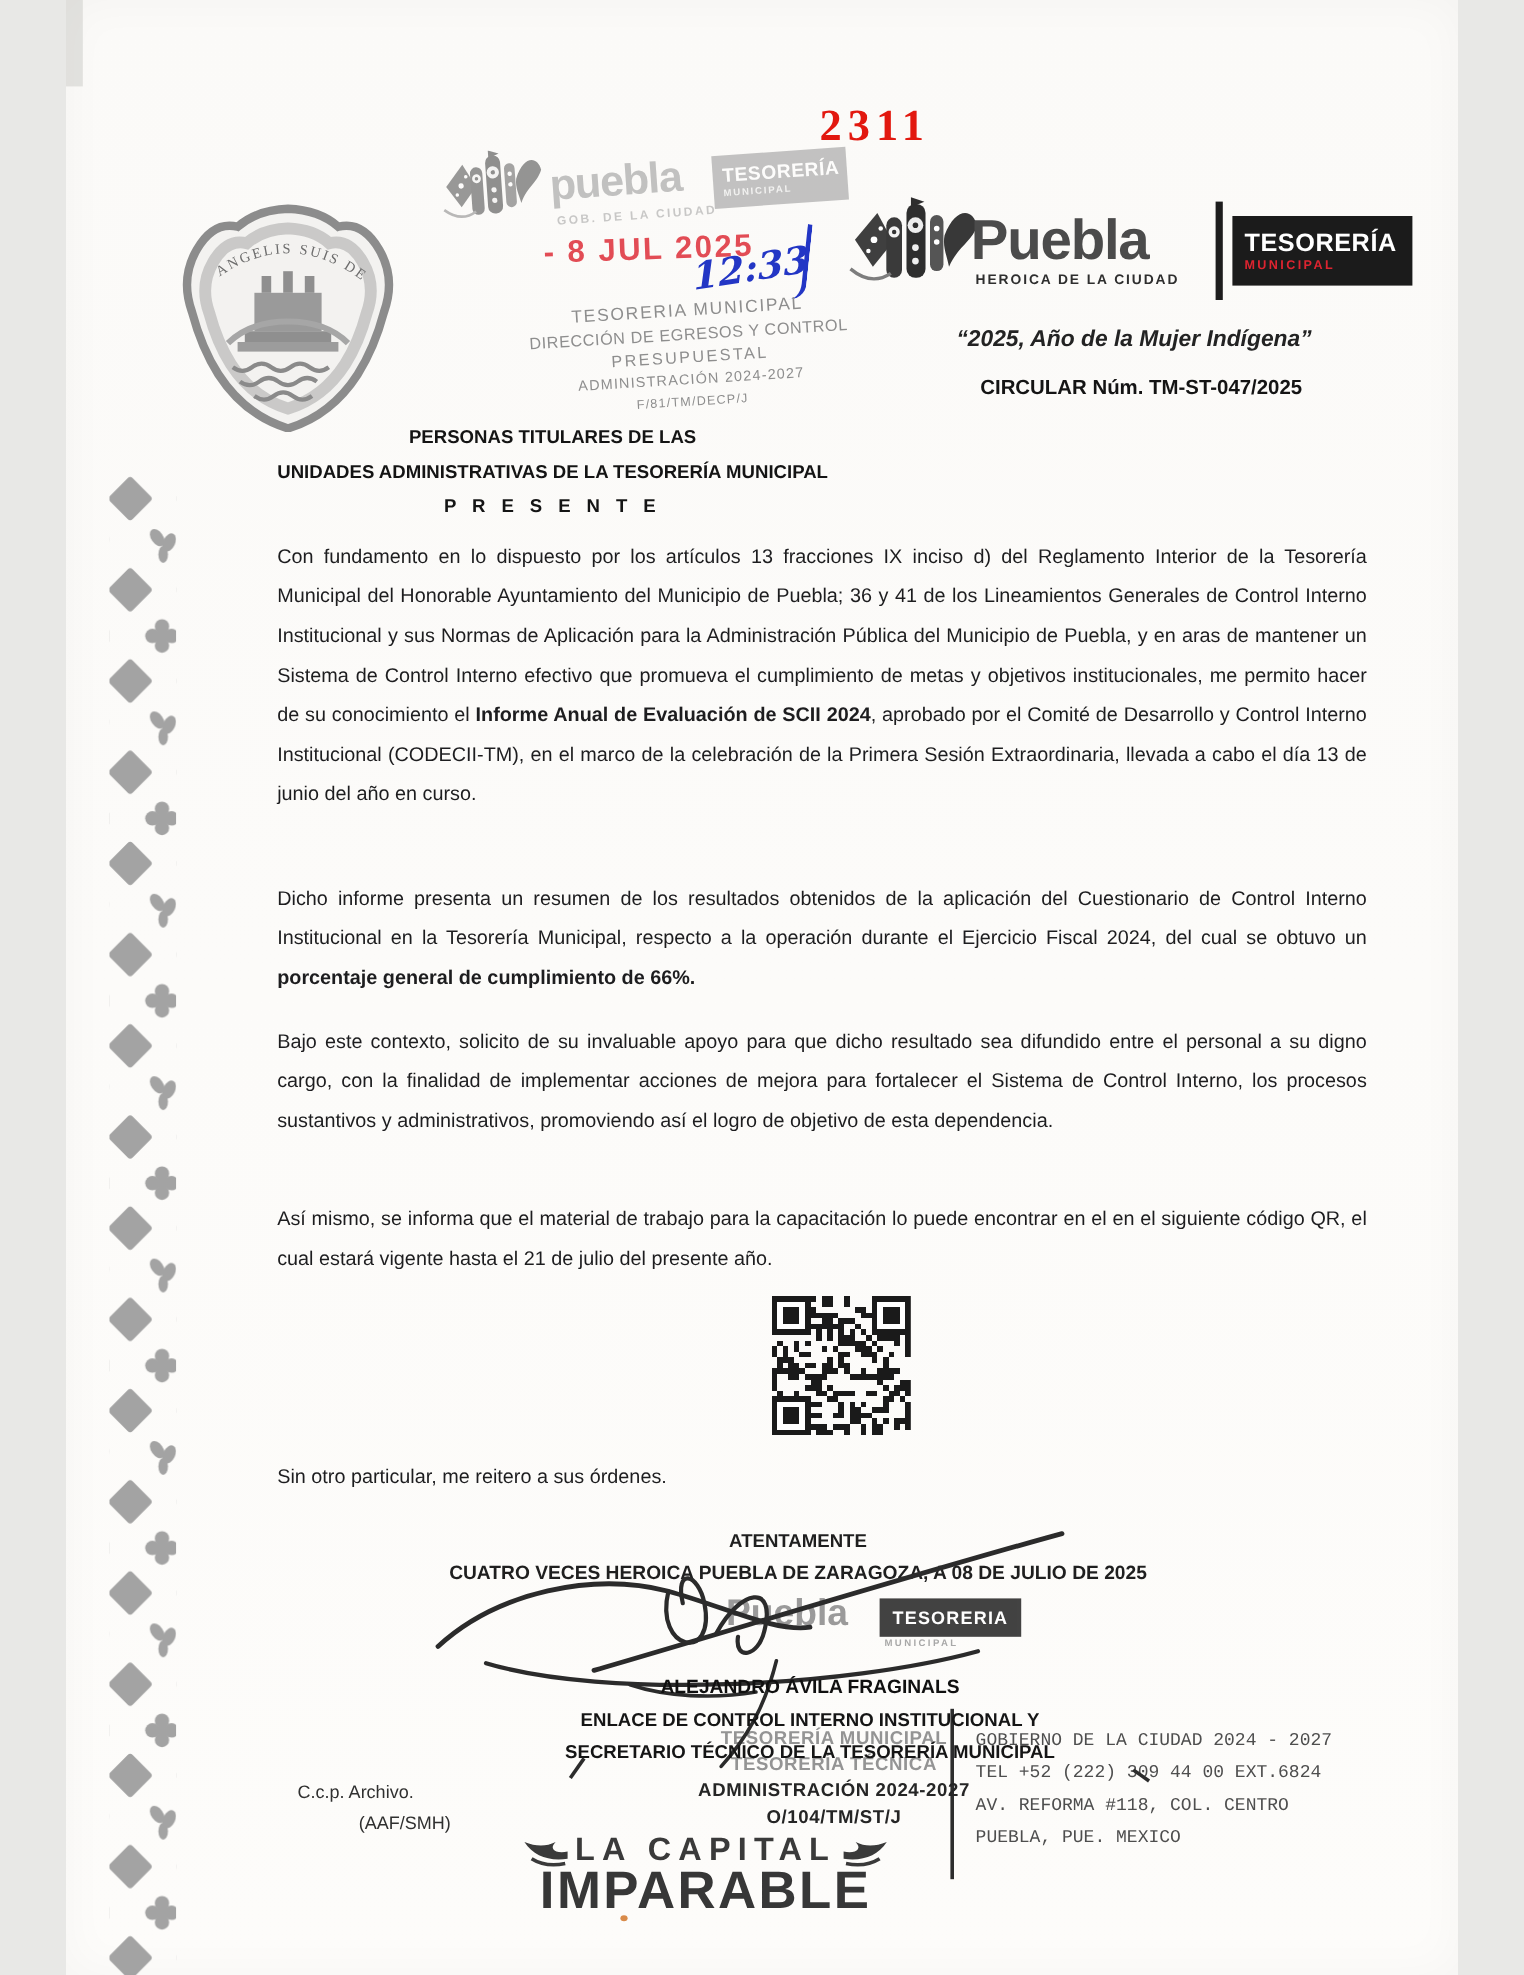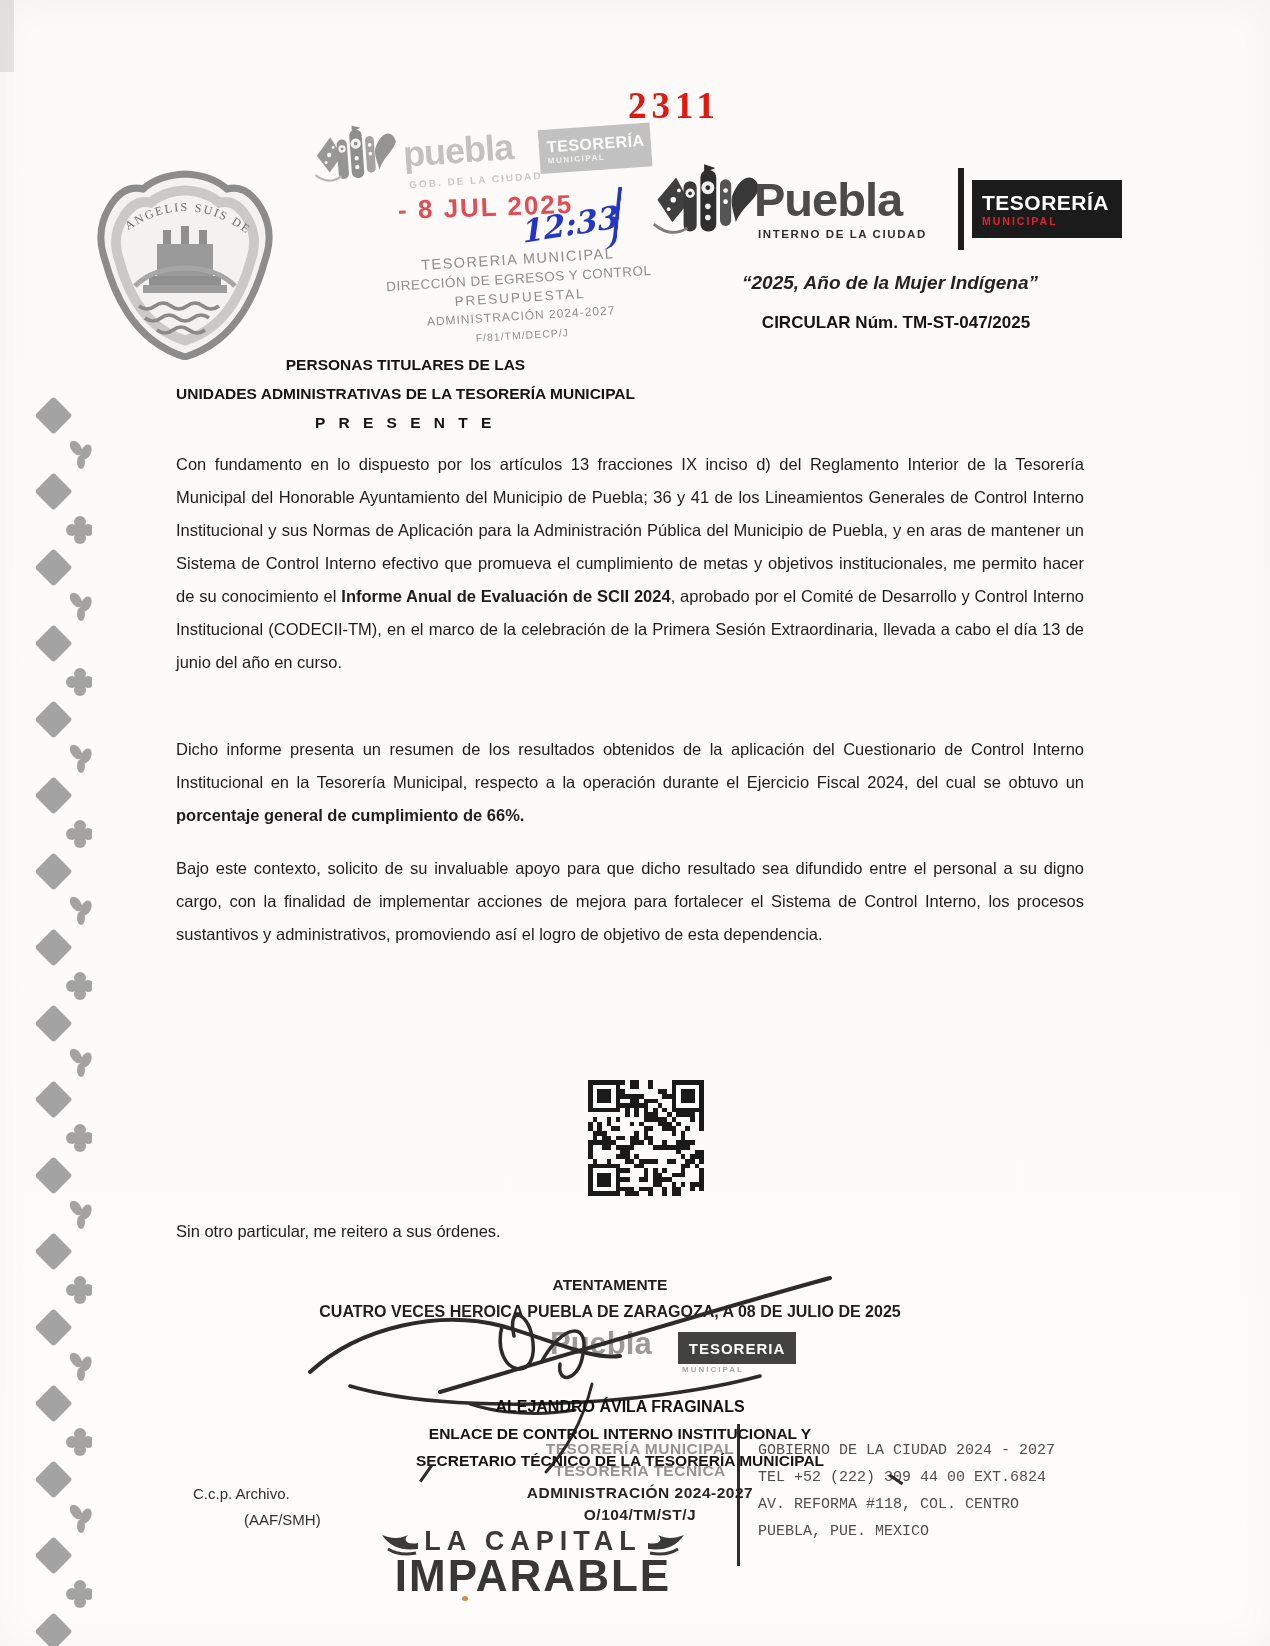--- a/index.html
+++ b/index.html
@@ -1,16 +1,16 @@
 <!DOCTYPE html>
 <html><head>
 <meta charset="utf-8">
 <style>
   html,body{margin:0;padding:0;background:#e8e8e6;}
-  .page{position:relative;width:1270px;height:1646px;margin:0 auto;background:linear-gradient(180deg,#fbfaf8,#fdfcfa);
+  .page{position:relative;width:1160px;height:1646px;margin:0 auto;background:linear-gradient(180deg,#fbfaf8,#fdfcfa);
         overflow:hidden;font-family:"Liberation Sans",sans-serif;color:#1f1f1f;box-shadow:inset 0 0 40px rgba(0,0,0,.03);}
   .abs{position:absolute;}
   .b{font-weight:700;}
 
   
   .folio{left:628px;top:84px;font-family:"Liberation Serif",serif;font-weight:700;font-size:37px;
          letter-spacing:5px;color:#e2180f;}
 
   
   .faded-stamp{left:312px;top:110px;width:345px;height:110px;transform:rotate(-4deg);opacity:.52;filter:grayscale(1);}
@@ -183,40 +183,41 @@
     <div class="l3">PRESUPUESTAL</div>
     <div class="l4">ADMINISTRACIÓN 2024-2027</div>
     <div class="l5">F/81/TM/DECP/J</div>
   </div>
 
   <div class="abs logo">
     <svg style="position:absolute;left:0;top:6px" width="112" height="94">
         <use href="#talavera" width="112" height="94"></use>
       </svg>
     <div class="brand">Puebla</div>
-    <div class="sub">INTERNO DE LA CIUDAD</div>
+    <div class="sub">HEROICA DE LA CIUDAD</div>
     <div class="bar"></div>
     <div class="box">
       <div class="t1">TESORERÍA</div>
       <div class="t2">MUNICIPAL</div>
     </div>
   </div>
 
   <div class="abs slogan">“2025, Año de la Mujer Indígena”</div>
   <div class="abs circular">CIRCULAR Núm. TM-ST-047/2025</div>
 
   <div class="abs recipient">
     <div>PERSONAS TITULARES DE LAS</div>
     <div>UNIDADES ADMINISTRATIVAS DE LA TESORERÍA MUNICIPAL</div>
     <div class="sp">P R E S E N T E</div>
   </div>
 
   <div class="abs para" style="top:448px"><span>Con fundamento en lo dispuesto por los artículos 13 fracciones IX inciso d) del Reglamento Interior de la Tesorería Municipal del Honorable Ayuntamiento del Municipio de Puebla; 36 y 41 de los Lineamientos Generales de Control Interno Institucional y sus Normas de Aplicación para la Administración Pública del Municipio de Puebla, y en aras de mantener un Sistema de Control Interno efectivo que promueva el cumplimiento de metas y objetivos institucionales, me permito hacer de su conocimiento el </span><span class="b">Informe Anual de Evaluación de SCII 2024</span><span>, aprobado por el Comité de Desarrollo y Control Interno Institucional (CODECII-TM), en el marco de la celebración de la Primera Sesión Extraordinaria, llevada a cabo el día 13 de junio del año en curso.</span></div>
   <div class="abs para" style="top:733px"><span>Dicho informe presenta un resumen de los resultados obtenidos de la aplicación del Cuestionario de Control Interno Institucional en la Tesorería Municipal, respecto a la operación durante el Ejercicio Fiscal 2024, del cual se obtuvo un </span><span class="b">porcentaje general de cumplimiento de 66%.</span></div>
   <div class="abs para" style="top:852px"><span>Bajo este contexto, solicito de su invaluable apoyo para que dicho resultado sea difundido entre el personal a su digno cargo, con la finalidad de implementar acciones de mejora para fortalecer el Sistema de Control Interno, los procesos sustantivos y administrativos, promoviendo así el logro de objetivo de esta dependencia.</span></div>
+  <div class="abs para" style="top:1000px"><span>Así mismo, se informa que el material de trabajo para la capacitación lo puede encontrar en el en el siguiente código QR, el cual estará vigente hasta el 21 de julio del presente año.</span></div>
 
   <svg class="abs qr" width="116" height="116" viewBox="0 0 25 25" shape-rendering="crispEdges" fill="#1a1a1a">
     <rect x="0" y="0" width="7" height="7"></rect>
       <rect x="1" y="1" width="5" height="5" fill="#fff"></rect>
       <rect x="2" y="2" width="3" height="3"></rect>
     <rect x="18" y="0" width="7" height="7"></rect>
       <rect x="19" y="1" width="5" height="5" fill="#fff"></rect>
       <rect x="20" y="2" width="3" height="3"></rect>
     <rect x="0" y="18" width="7" height="7"></rect>
       <rect x="1" y="19" width="5" height="5" fill="#fff"></rect>

